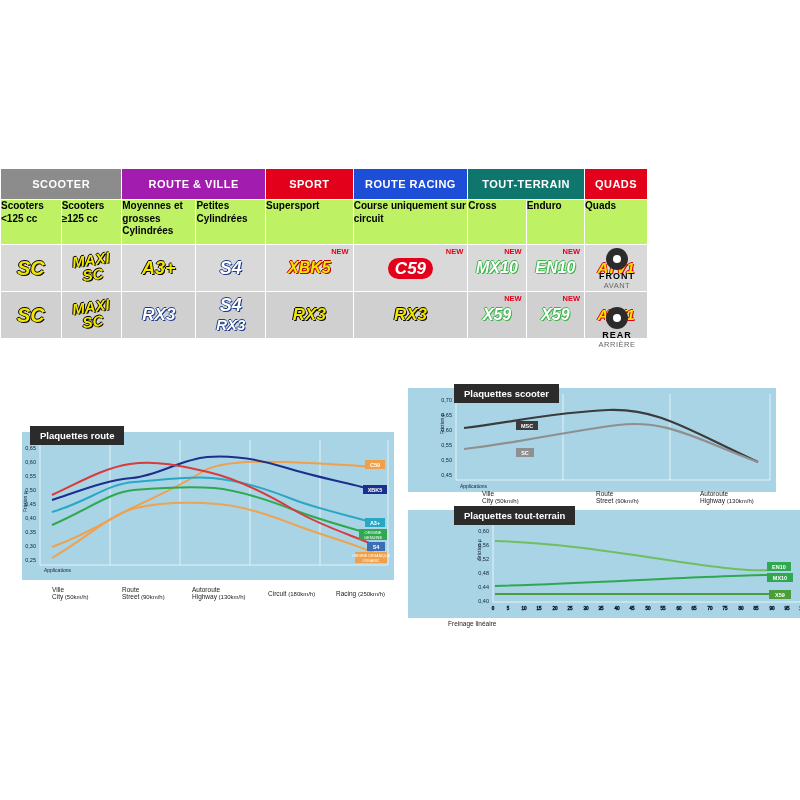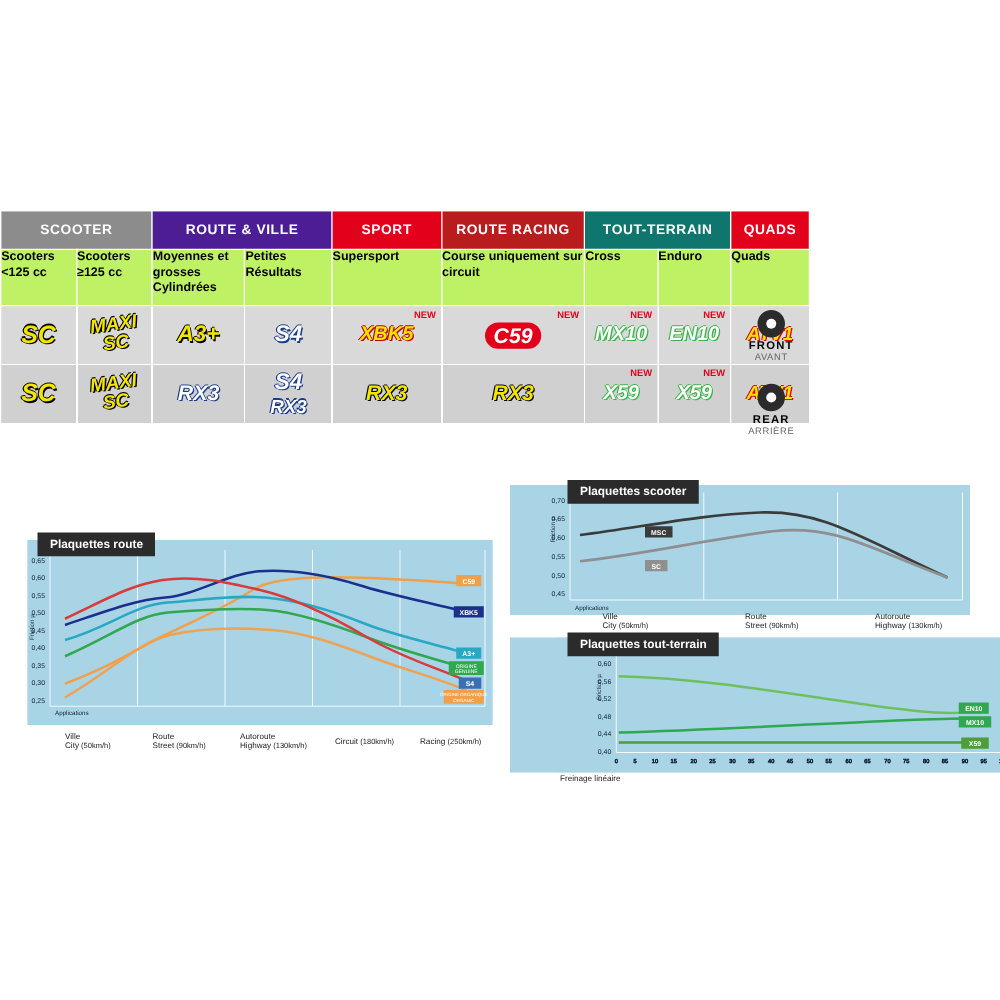--- a/index.html
+++ b/index.html
@@ -5,23 +5,23 @@
   html,body{margin:0;padding:0;background:#ffffff;}
   body{width:800px;height:800px;font-family:"Liberation Sans",sans-serif;overflow:hidden;}
   .page{position:relative;width:800px;height:800px;}
 
   
   .table-wrap{position:absolute;left:0;top:168px;width:648px;}
   table.cat{border-collapse:collapse;width:648px;table-layout:fixed;}
   table.cat td,table.cat th{border:1px solid #ffffff;padding:0;}
   .hdr{height:30px;color:#ffffff;font-weight:bold;font-size:11px;text-align:center;letter-spacing:.5px;}
   .h-scooter{background:#8c8c8c;}
-  .h-route{background:#4c1d95;}
+  .h-route{background:#a21caf;}
   .h-sport{background:#e2001a;}
-  .h-racing{background:#b91c1c;}
+  .h-racing{background:#1d4ed8;}
   .h-tt{background:#0f766e;}
   .h-quads{background:#e2001a;}
   .sub{background:#bef264;color:#000;font-size:10px;padding:5px 4px 5px 5px;vertical-align:top;height:44px;line-height:1.25;font-weight:bold;}
   .cell{background:#d9d9d9;height:46px;position:relative;text-align:center;vertical-align:middle;}
   .cell.alt{background:#d0d0d0;}
   .pad{font-style:italic;font-weight:bold;display:inline-block;line-height:1;}
   .p-sc{font-size:20px;color:#f2e600;text-shadow:1px 1px 0 #000,-1px 0 0 #000,0 -1px 0 #000;}
   .p-maxsc{font-size:15px;color:#f2e600;text-shadow:1px 1px 0 #000,-1px 0 0 #000,0 -1px 0 #000;transform:rotate(-8deg);}
   .p-a3{font-size:18px;color:#f2e600;text-shadow:1px 1px 0 #000,-1px 0 0 #000,0 -1px 0 #000;}
   .p-s4{font-size:18px;color:#ffffff;text-shadow:1px 1px 0 #1b3c8c,-1px 0 0 #1b3c8c,0 -1px 0 #1b3c8c;}
@@ -75,21 +75,21 @@
         <th class="hdr h-route" colspan="2">ROUTE &amp; VILLE</th>
         <th class="hdr h-sport">SPORT</th>
         <th class="hdr h-racing">ROUTE RACING</th>
         <th class="hdr h-tt" colspan="2">TOUT-TERRAIN</th>
         <th class="hdr h-quads">QUADS</th>
       </tr>
       <tr>
         <td class="sub">Scooters &lt;125 cc</td>
         <td class="sub">Scooters ≥125 cc</td>
         <td class="sub">Moyennes et grosses Cylindrées</td>
-        <td class="sub">Petites Résultats</td>
+        <td class="sub">Petites Cylindrées</td>
         <td class="sub">Supersport</td>
         <td class="sub">Course uniquement sur circuit</td>
         <td class="sub">Cross</td>
         <td class="sub">Enduro</td>
         <td class="sub">Quads</td>
       </tr>
       <tr>
         <td class="cell"><span class="pad p-sc">SC</span></td>
         <td class="cell"><span class="pad p-maxsc">MAXI SC</span></td>
         <td class="cell"><span class="pad p-a3">A3+</span></td>

